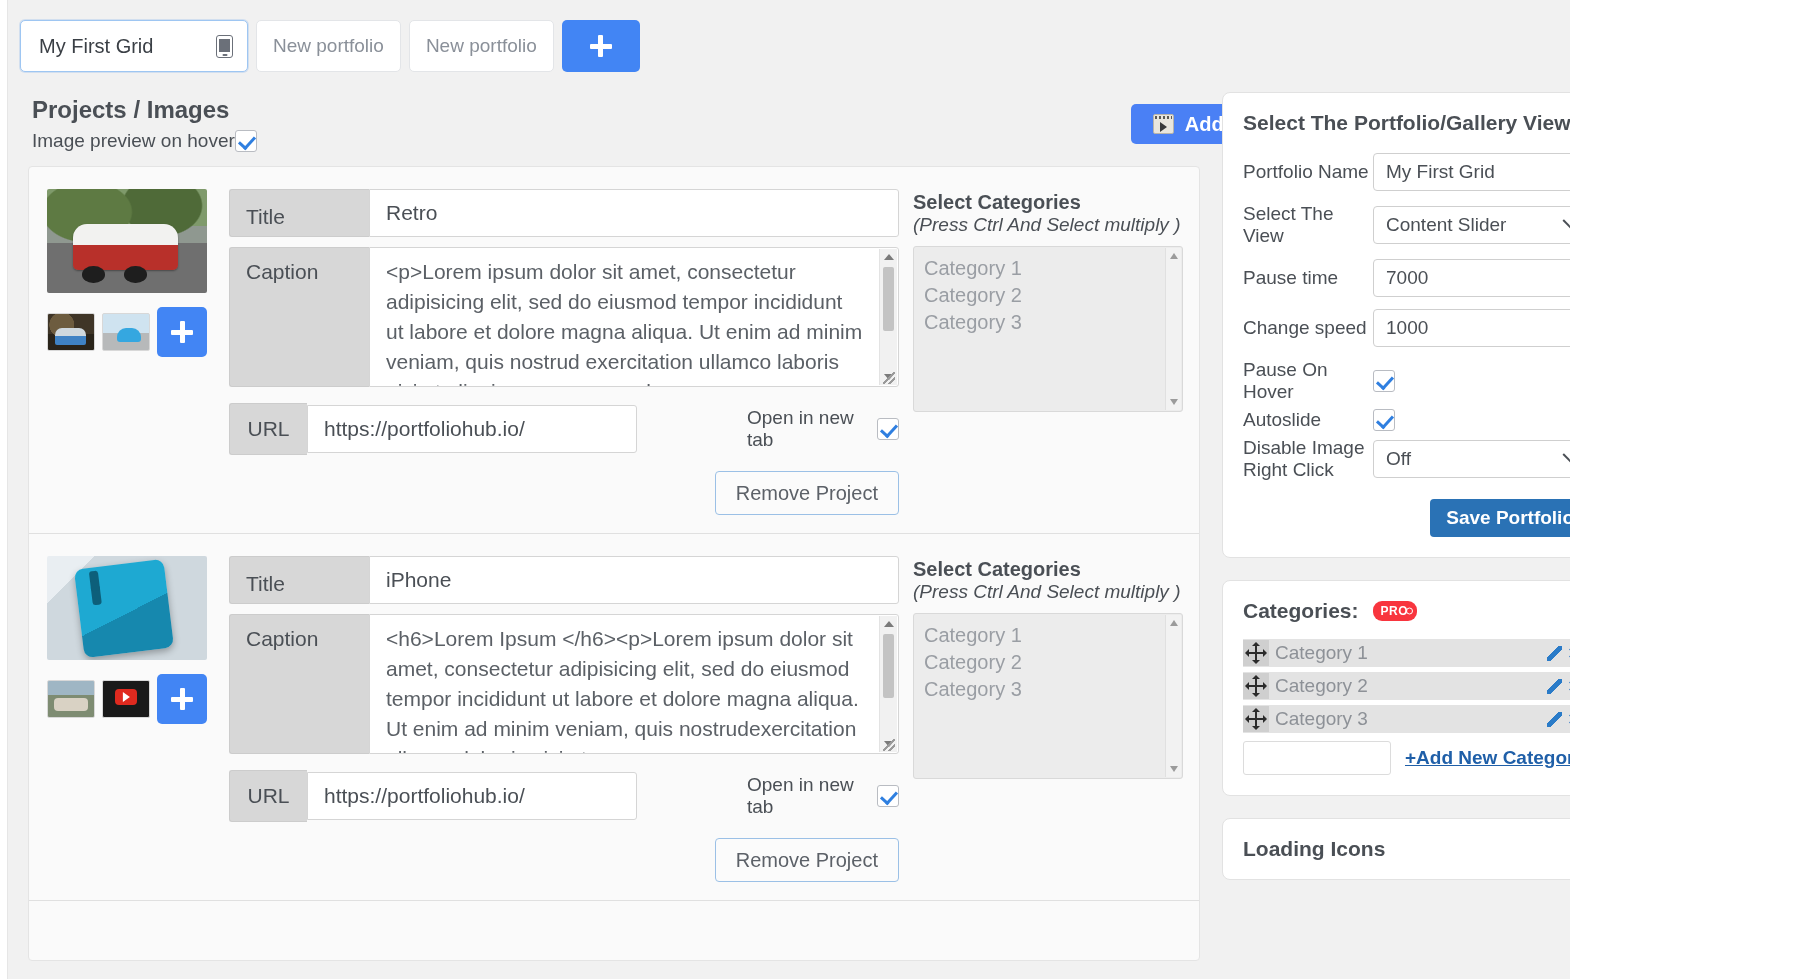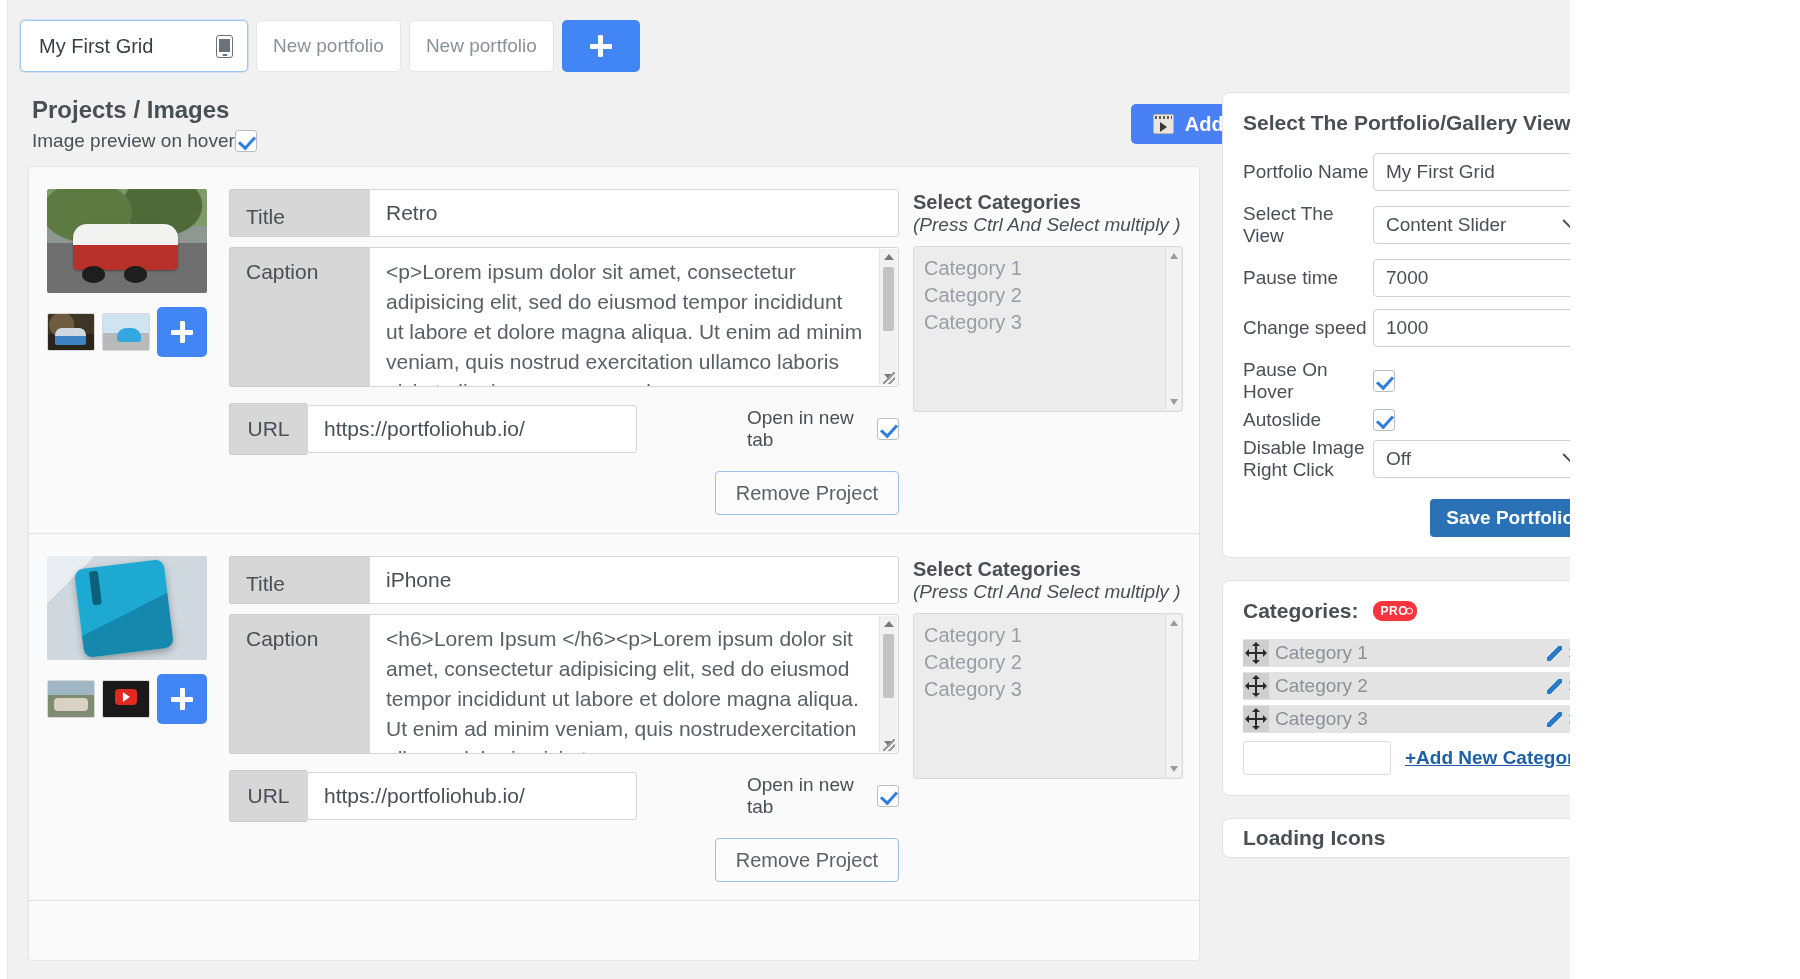--- a/index.html
+++ b/index.html
@@ -407,21 +407,21 @@
   }
   .addcat-row { display: flex; align-items: center; gap: 14px; margin-top: 8px; }
   .addcat-input {
     width: 148px; height: 34px; background: #fff;
     border: 1px solid #dcdcdc; border-radius: 3px;
   }
   .addcat-link {
     font-size: 19px; font-weight: bold; color: #1f5fa8;
     text-decoration: underline; cursor: pointer;
   }
-  .loading-panel { padding: 7px 20px; }
+  .loading-panel { padding: 18px 20px; }
 </style>
 </head>
 <body>
 
 <div class="viewport">
   <div class="edge-left"></div>
 
   <div class="page">
 
     <div class="tabstrip">

